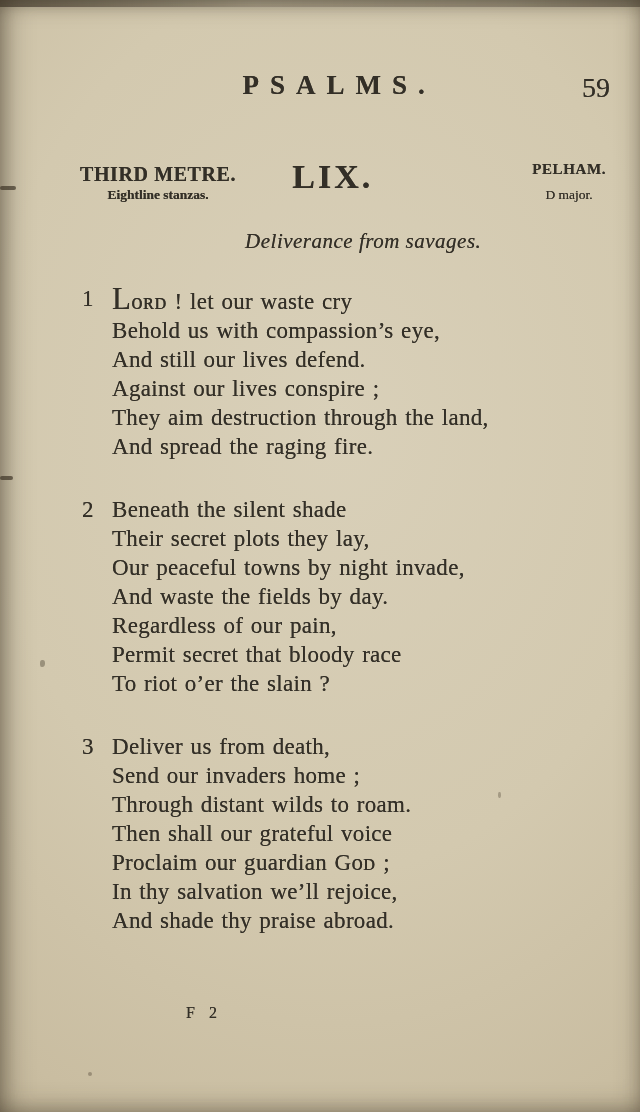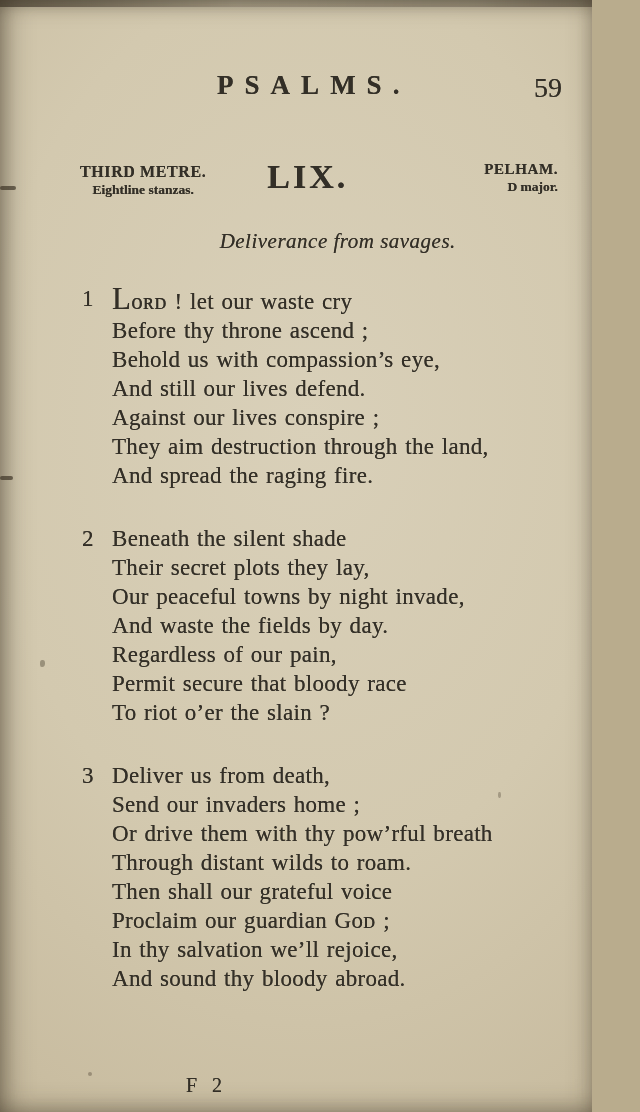--- a/index.html
+++ b/index.html
@@ -5,21 +5,21 @@
   html, body {
     margin: 0;
     padding: 0;
     width: 640px;
     height: 1112px;
     overflow: hidden;
     background: #b9ac8d;
   }
   .page {
     position: relative;
-    width: 592px;
+    width: 640px;
     height: 1112px;
     background: radial-gradient(ellipse 120% 90% at 52% 38%,
       #d9d0b9 0%, #d3c9af 45%, #c9bda1 75%, #b9ac8d 100%);
     font-family: "Liberation Serif", "DejaVu Serif", serif;
     color: #332f27;
     text-shadow: 0 0 0.4px rgba(51,47,39,0.8);
   }
   .page::after {
     content: "";
     position: absolute;
@@ -43,48 +43,48 @@
   
   .running-head { position: absolute; top: 70px; left: 0; width: 100%; height: 40px; }
   .head-title {
     position: absolute; left: 53%; transform: translateX(-50%);
     font-size: 27px; font-weight: 700; letter-spacing: 11px; white-space: nowrap;
   }
   .page-number { position: absolute; right: 30px; top: 2px; font-size: 28px; }
   
   .meta-row { position: absolute; top: 158px; left: 0; width: 100%; height: 60px; }
   .meta-left { position: absolute; left: 80px; top: 5px; text-align: center; }
-  .metre-label { font-size: 16px; font-weight: 700; letter-spacing: 0.6px; white-space: nowrap; }
+  .metre-label { font-size: 20px; font-weight: 700; letter-spacing: 0.6px; white-space: nowrap; }
   .metre-sub { font-size: 13.5px; margin-top: 1px; white-space: nowrap; font-weight: bold; }
   .psalm-number {
     position: absolute; left: 52%; transform: translateX(-50%);
     top: 0; font-size: 34px; font-weight: 600; letter-spacing: 3px;
   }
-  .meta-right { position: absolute; right: 34px; top: 3px; text-align: right; }
+  .meta-right { position: absolute; right: 34px; top: 3px; text-align: center; }
   .tune-name { font-size: 15px; font-weight: 700; letter-spacing: 0.6px; white-space: nowrap; }
-  .tune-key { font-size: 13.5px; margin-top: 1px; white-space: nowrap; font-weight: bold; }
+  .tune-key { font-size: 13.5px; margin-top: 9px; white-space: nowrap; }
   
   .subtitle {
     position: absolute; top: 229px; left: 53%; transform: translateX(-50%);
     font-style: italic; font-size: 21px; letter-spacing: 0.5px; white-space: nowrap; margin-left: 24px;
   }
   
   .text-block { position: absolute; top: 284px; left: 112px; right: 10px; }
   .stanza { position: relative; margin-bottom: 34px; }
   .stanza:last-child { margin-bottom: 0; }
   .stanza-num { position: absolute; left: -30px; top: 2px; font-size: 23px; }
   .verse-line {
     font-size: 23px; line-height: 29px;
     letter-spacing: 0.3px; word-spacing: 1.5px; white-space: nowrap;
   }
   .initial-line::first-letter { font-size: 31px; }
   
   .signature {
-    position: absolute; top: 1074px; left: 186px;
-    font-size: 20px; letter-spacing: 5px;
+    position: absolute; top: 1004px; left: 186px;
+    font-size: 16px; letter-spacing: 5px;
   }
   
   .artifact { position: absolute; background: rgba(54,44,32,0.65); pointer-events: none; }
   .dash-1 { left: 0; top: 186px; width: 16px; height: 4px; border-radius: 2px; }
   .dash-2 { left: 0; top: 476px; width: 13px; height: 4px; border-radius: 2px; }
   .speck-1 { left: 40px; top: 660px; width: 5px; height: 7px; border-radius: 50% 50% 60% 40%; opacity: 0.55; }
   .speck-2 { left: 88px; top: 1072px; width: 4px; height: 4px; border-radius: 50%; opacity: 0.5; }
   .speck-3 { left: 498px; top: 792px; width: 3px; height: 6px; border-radius: 40%; opacity: 0.45; }
 </style>
 </head>
@@ -116,48 +116,46 @@
     </div>
   </div>
 
   <div class="subtitle">Deliverance from savages.</div>
 
   <div class="text-block">
 
     <section class="stanza">
       <span class="stanza-num">1</span>
       <div class="verse-line initial-line">Lᴏʀᴅ ! let our waste cry</div>
-      <div class="verse-line">Before thy throne ascend ;</div>
       <div class="verse-line">Behold us with compassion’s eye,</div>
       <div class="verse-line">And still our lives defend.</div>
       <div class="verse-line">Against our lives conspire ;</div>
       <div class="verse-line">They aim destruction through the land,</div>
       <div class="verse-line">And spread the raging fire.</div>
     </section>
 
     <section class="stanza">
       <span class="stanza-num">2</span>
       <div class="verse-line">Beneath the silent shade</div>
       <div class="verse-line">Their secret plots they lay,</div>
       <div class="verse-line">Our peaceful towns by night invade,</div>
       <div class="verse-line">And waste the fields by day.</div>
       <div class="verse-line">Regardless of our pain,</div>
-      <div class="verse-line">Permit secure that bloody race</div>
+      <div class="verse-line">Permit secret that bloody race</div>
       <div class="verse-line">To riot o’er the slain ?</div>
     </section>
 
     <section class="stanza">
       <span class="stanza-num">3</span>
       <div class="verse-line">Deliver us from death,</div>
       <div class="verse-line">Send our invaders home ;</div>
-      <div class="verse-line">Or drive them with thy pow’rful breath</div>
       <div class="verse-line">Through distant wilds to roam.</div>
       <div class="verse-line">Then shall our grateful voice</div>
       <div class="verse-line">Proclaim our guardian Gᴏᴅ ;</div>
       <div class="verse-line">In thy salvation we’ll rejoice,</div>
-      <div class="verse-line">And sound thy bloody abroad.</div>
+      <div class="verse-line">And shade thy praise abroad.</div>
     </section>
 
   </div>
 
   <div class="signature">F 2</div>
 
 </div>
 
 </body></html>

